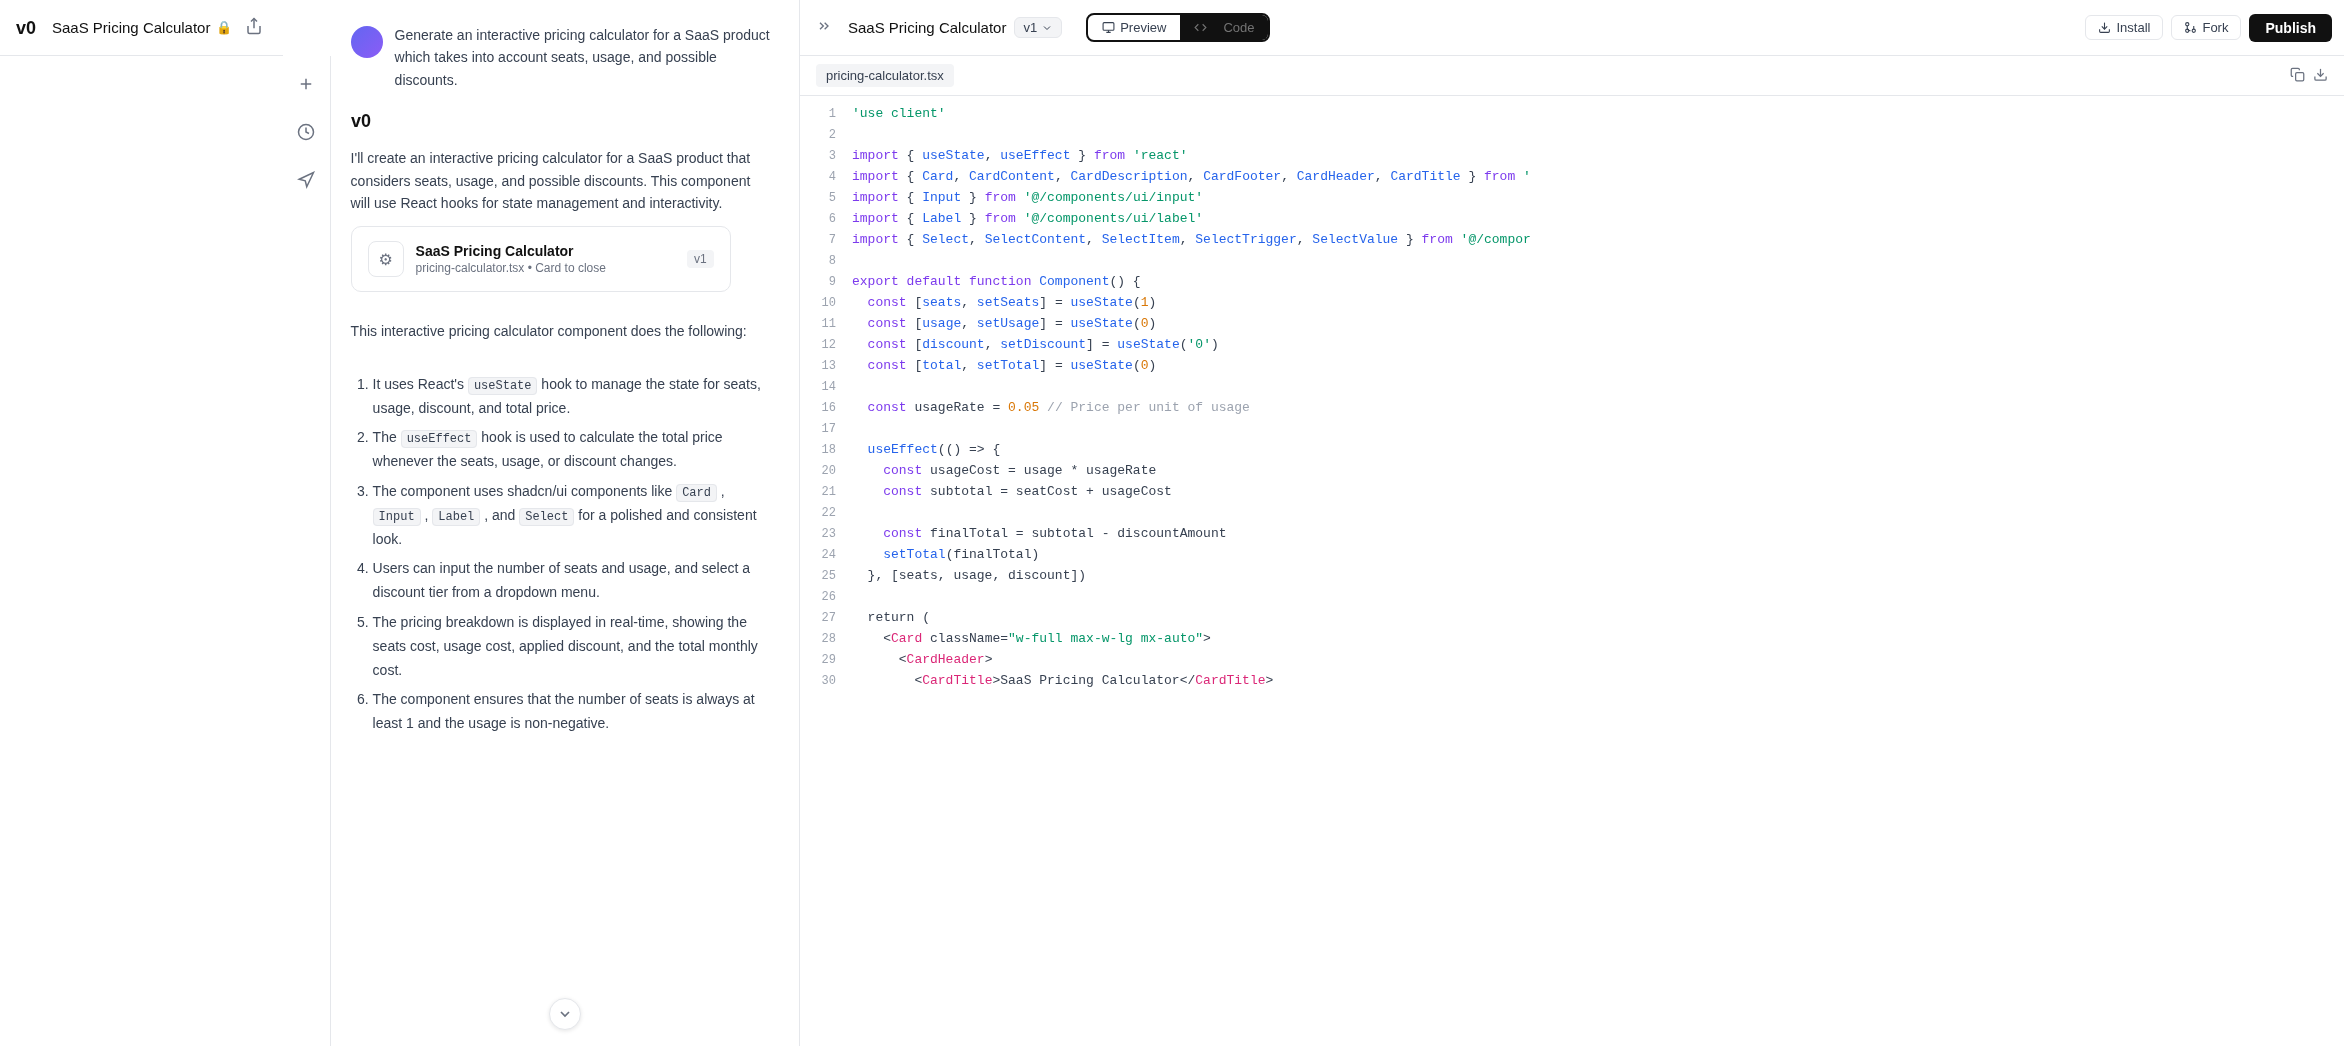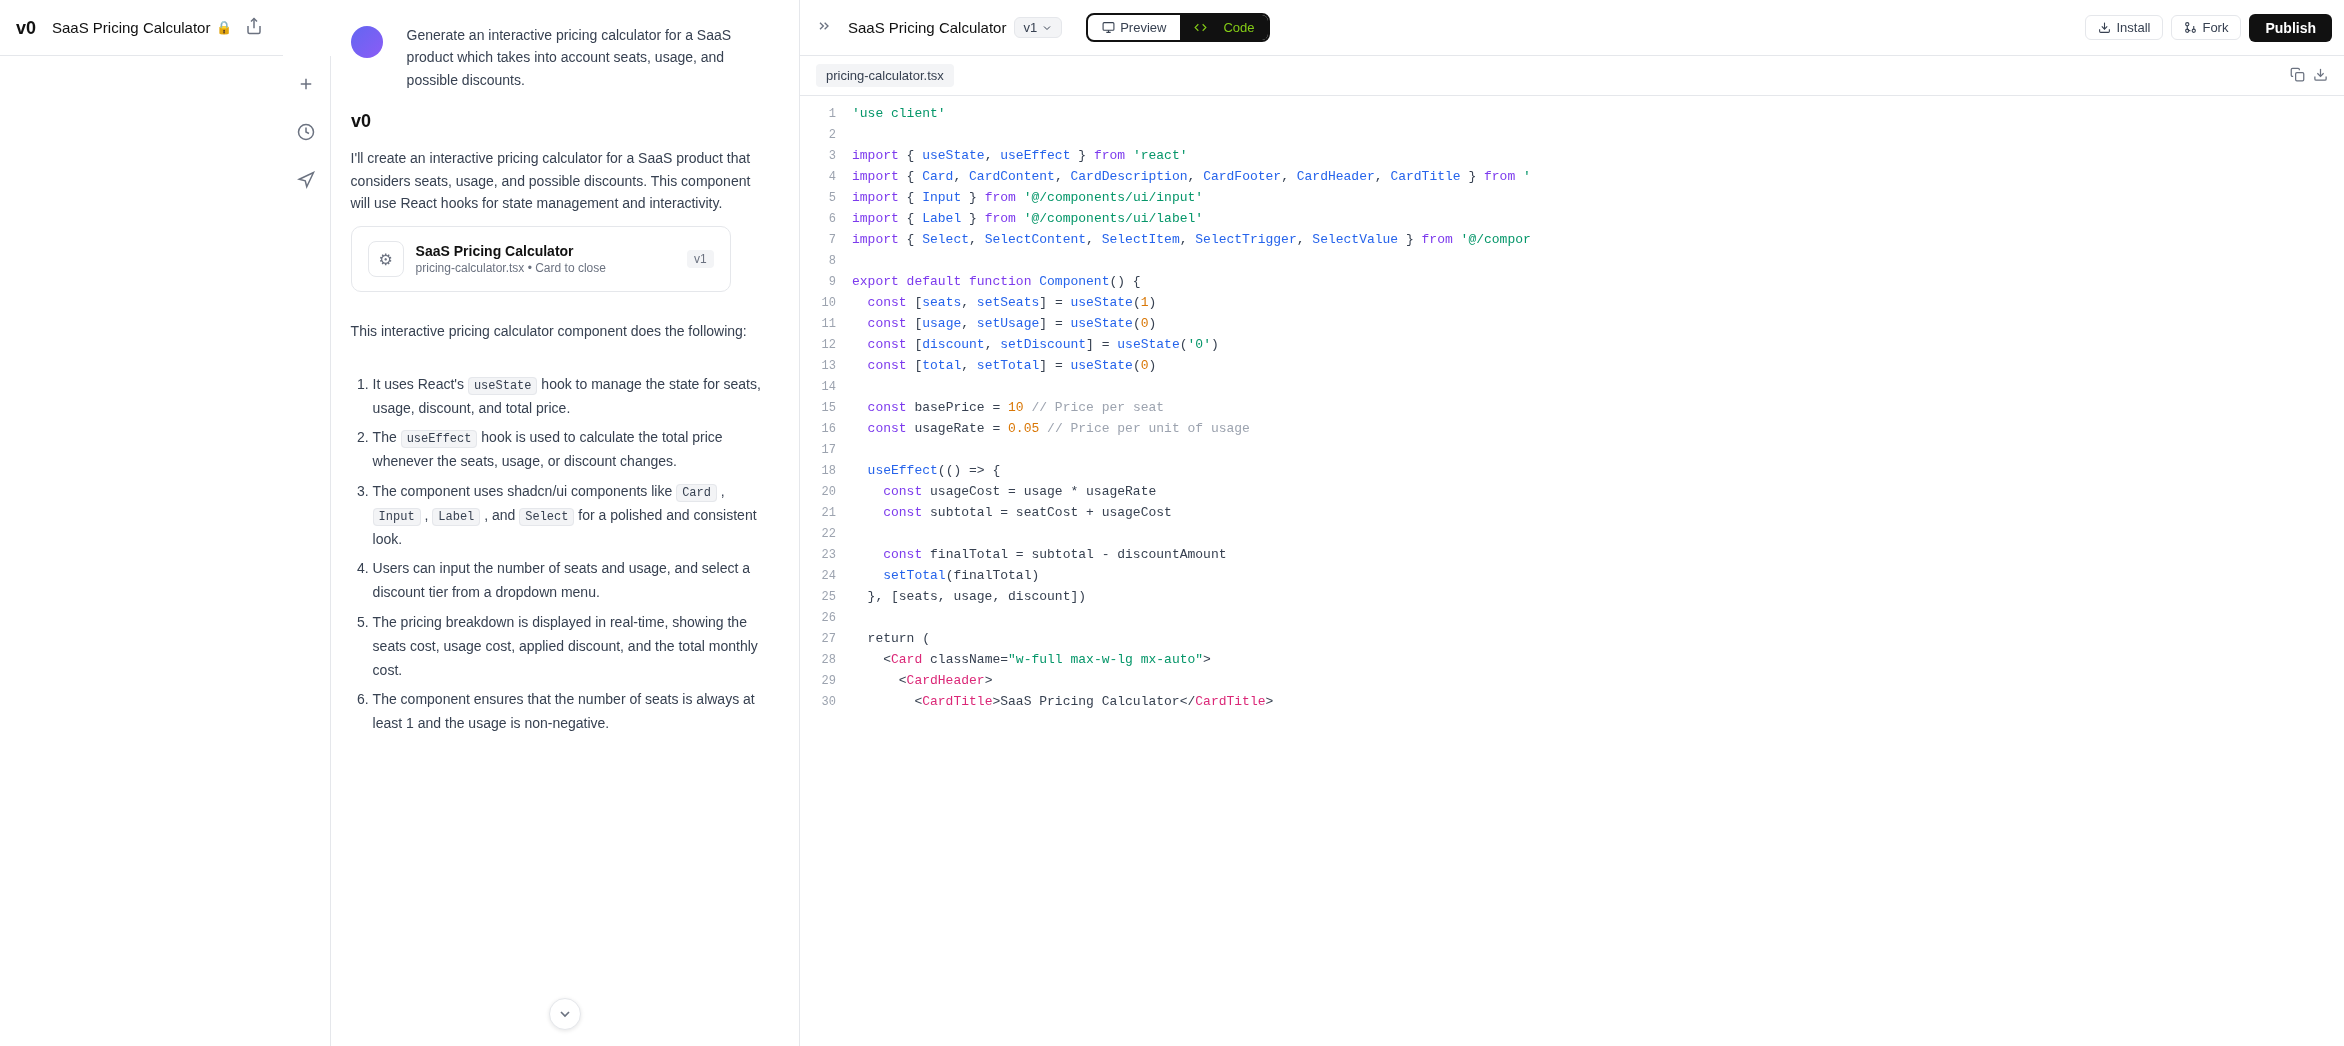--- a/index.html
+++ b/index.html
@@ -83,21 +83,21 @@
     .chat-area {
       margin-left: 48px;
       flex: 1;
       overflow-y: auto;
       padding: 24px 24px;
     }
 
     .message-user {
       display: flex;
       align-items: flex-start;
-      gap: 24px;
+      gap: 12px;
       margin-bottom: 20px;
     }
 
     .avatar {
       width: 32px;
       height: 32px;
       border-radius: 50%;
       background: linear-gradient(135deg, #6366f1, #8b5cf6);
       flex-shrink: 0;
       margin-top: 2px;
@@ -273,21 +273,21 @@
       border: none;
       background: none;
       color: #374151;
       display: flex;
       align-items: center;
       gap: 5px;
     }
 
     .toggle-btn.active {
       background: #111;
-      color: #84cc16;
+      color: #737373;
       gap: 16px;
     }
 
     .right-actions {
       margin-left: auto;
       display: flex;
       align-items: center;
       gap: 8px;
     }
 
@@ -629,24 +629,20 @@
         </div>
       <div class="code-line">
           <span class="line-num">13</span>
           <span class="line-code">  <span class="kw">const</span> [<span class="fn">total</span>, <span class="fn">setTotal</span>] = <span class="fn">useState</span>(<span class="num">0</span>)</span>
         </div>
       <div class="code-line">
           <span class="line-num">14</span>
           <span class="line-code"></span>
         </div>
       <div class="code-line">
-          <span class="line-num">15</span>
-          <span class="line-code">  <span class="kw">const</span> basePrice = <span class="num">10</span> <span class="cm">// Price per seat</span></span>
-        </div>
-      <div class="code-line">
           <span class="line-num">16</span>
           <span class="line-code">  <span class="kw">const</span> usageRate = <span class="num">0.05</span> <span class="cm">// Price per unit of usage</span></span>
         </div>
       <div class="code-line">
           <span class="line-num">17</span>
           <span class="line-code"></span>
         </div>
       <div class="code-line">
           <span class="line-num">18</span>
           <span class="line-code">  <span class="fn">useEffect</span>(() =&gt; {</span>

